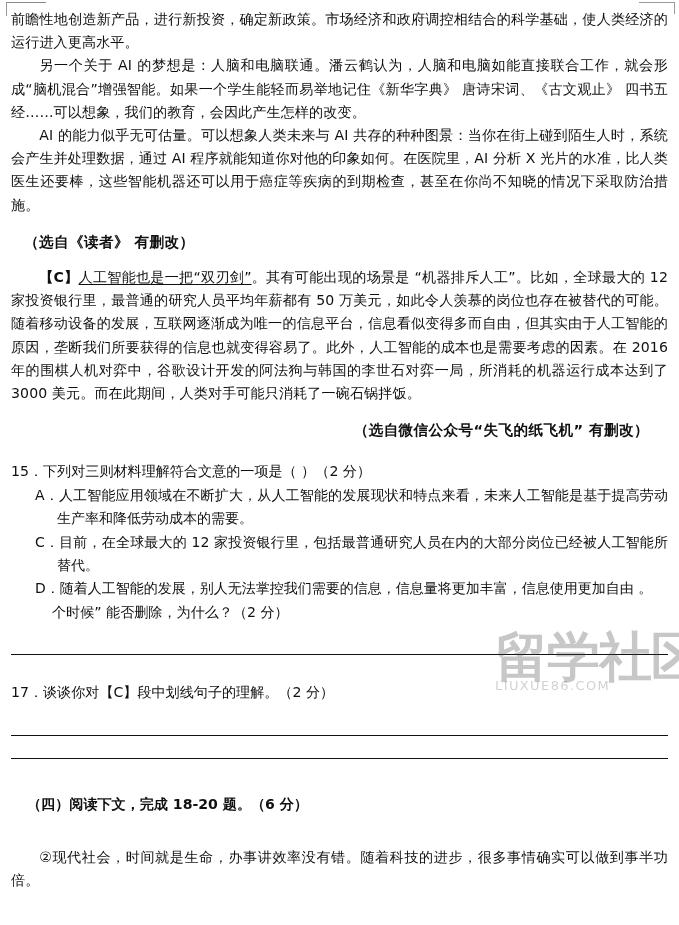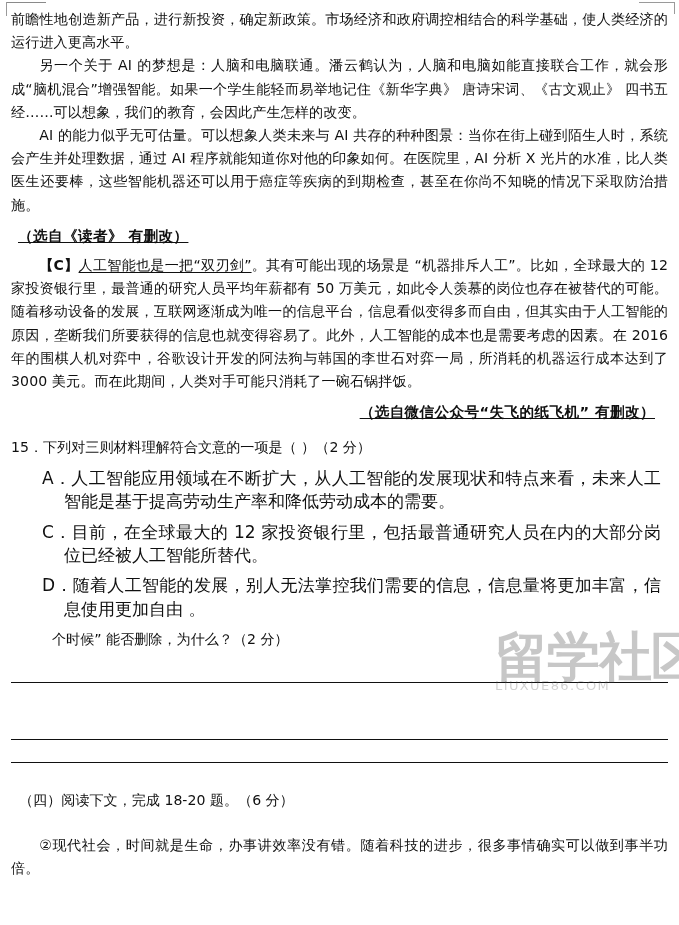--- a/index.html
+++ b/index.html
@@ -70,26 +70,25 @@
     font-size: 14.1px;
     line-height: 23.2px;
     text-align: justify;
     text-justify: inter-ideograph;
     letter-spacing: 0.1px;
   }
   p.indent {
     text-indent: 2em;
   }
   .src {
-    margin: 7px;
+    margin: 13px;
     font-size: 14.6px;
     line-height: 23.2px;
     font-weight: bold;
     letter-spacing: 0.4px;
-    text-decoration: underline;
   }
   .src-right {
     text-align: right;
     padding-right: 6px;
   }
   .tag-c { font-weight: bold; }
   .ul { text-decoration: underline; text-underline-offset: 2px; }
 
   
   .q {
@@ -97,43 +96,44 @@
     line-height: 23.4px;
     margin: 0;
     text-align: justify;
     text-justify: inter-ideograph;
   }
   .q-num {
     padding-left: 13px;
     text-indent: -13px;
   }
   .opt {
-    font-size: 17px;
-    line-height: 23.4px;
-    margin: 7px;
+    font-size: 14px;
+    line-height: 23.4px;
+    margin: 0;
     padding-left: 46px;
     text-indent: -22px;
     text-align: justify;
     text-justify: inter-ideograph;
   }
   .q-cont {
     padding-left: 41px;
   }
 
   hr.rule {
     border: none;
     border-top: 1.3px solid #111;
     margin: 0;
     height: 0;
   }
 
   .section-head {
     font-size: 14.1px;
     line-height: 23.4px;
-    margin: 8px;
+    margin: 16px;
+    font-weight: bold;
   }
   .doc-title {
     font-size: 14.1px;
     line-height: 23.4px;
     margin: 0;
     text-align: center;
     padding-right: 105px;
   }
   .sp-6 { height: 6px; }
   .sp-8 { height: 8px; }
@@ -201,20 +201,21 @@
     <p class="opt">C．目前，在全球最大的 12 家投资银行里，包括最普通研究人员在内的大部分岗位已经被人工智能所替代。</p>
     <p class="opt">D．随着人工智能的发展，别人无法掌控我们需要的信息，信息量将更加丰富，信息使用更加自由 。</p>
 
     <p class="q q-cont">个时候” 能否删除，为什么？（2 分）</p>
 
     <div class="sp-30"></div>
     <hr class="rule">
 
     <div class="sp-26"></div>
 
+    <p class="q q-num">17．谈谈你对【C】段中划线句子的理解。（2 分）</p>
 
     <div class="sp-30"></div>
     <hr class="rule">
 
     <div class="sp-22"></div>
     <hr class="rule">
 
     <div class="sp-18"></div>
 
     <p class="section-head">（四）阅读下文，完成 18-20 题。（6 分）</p>

